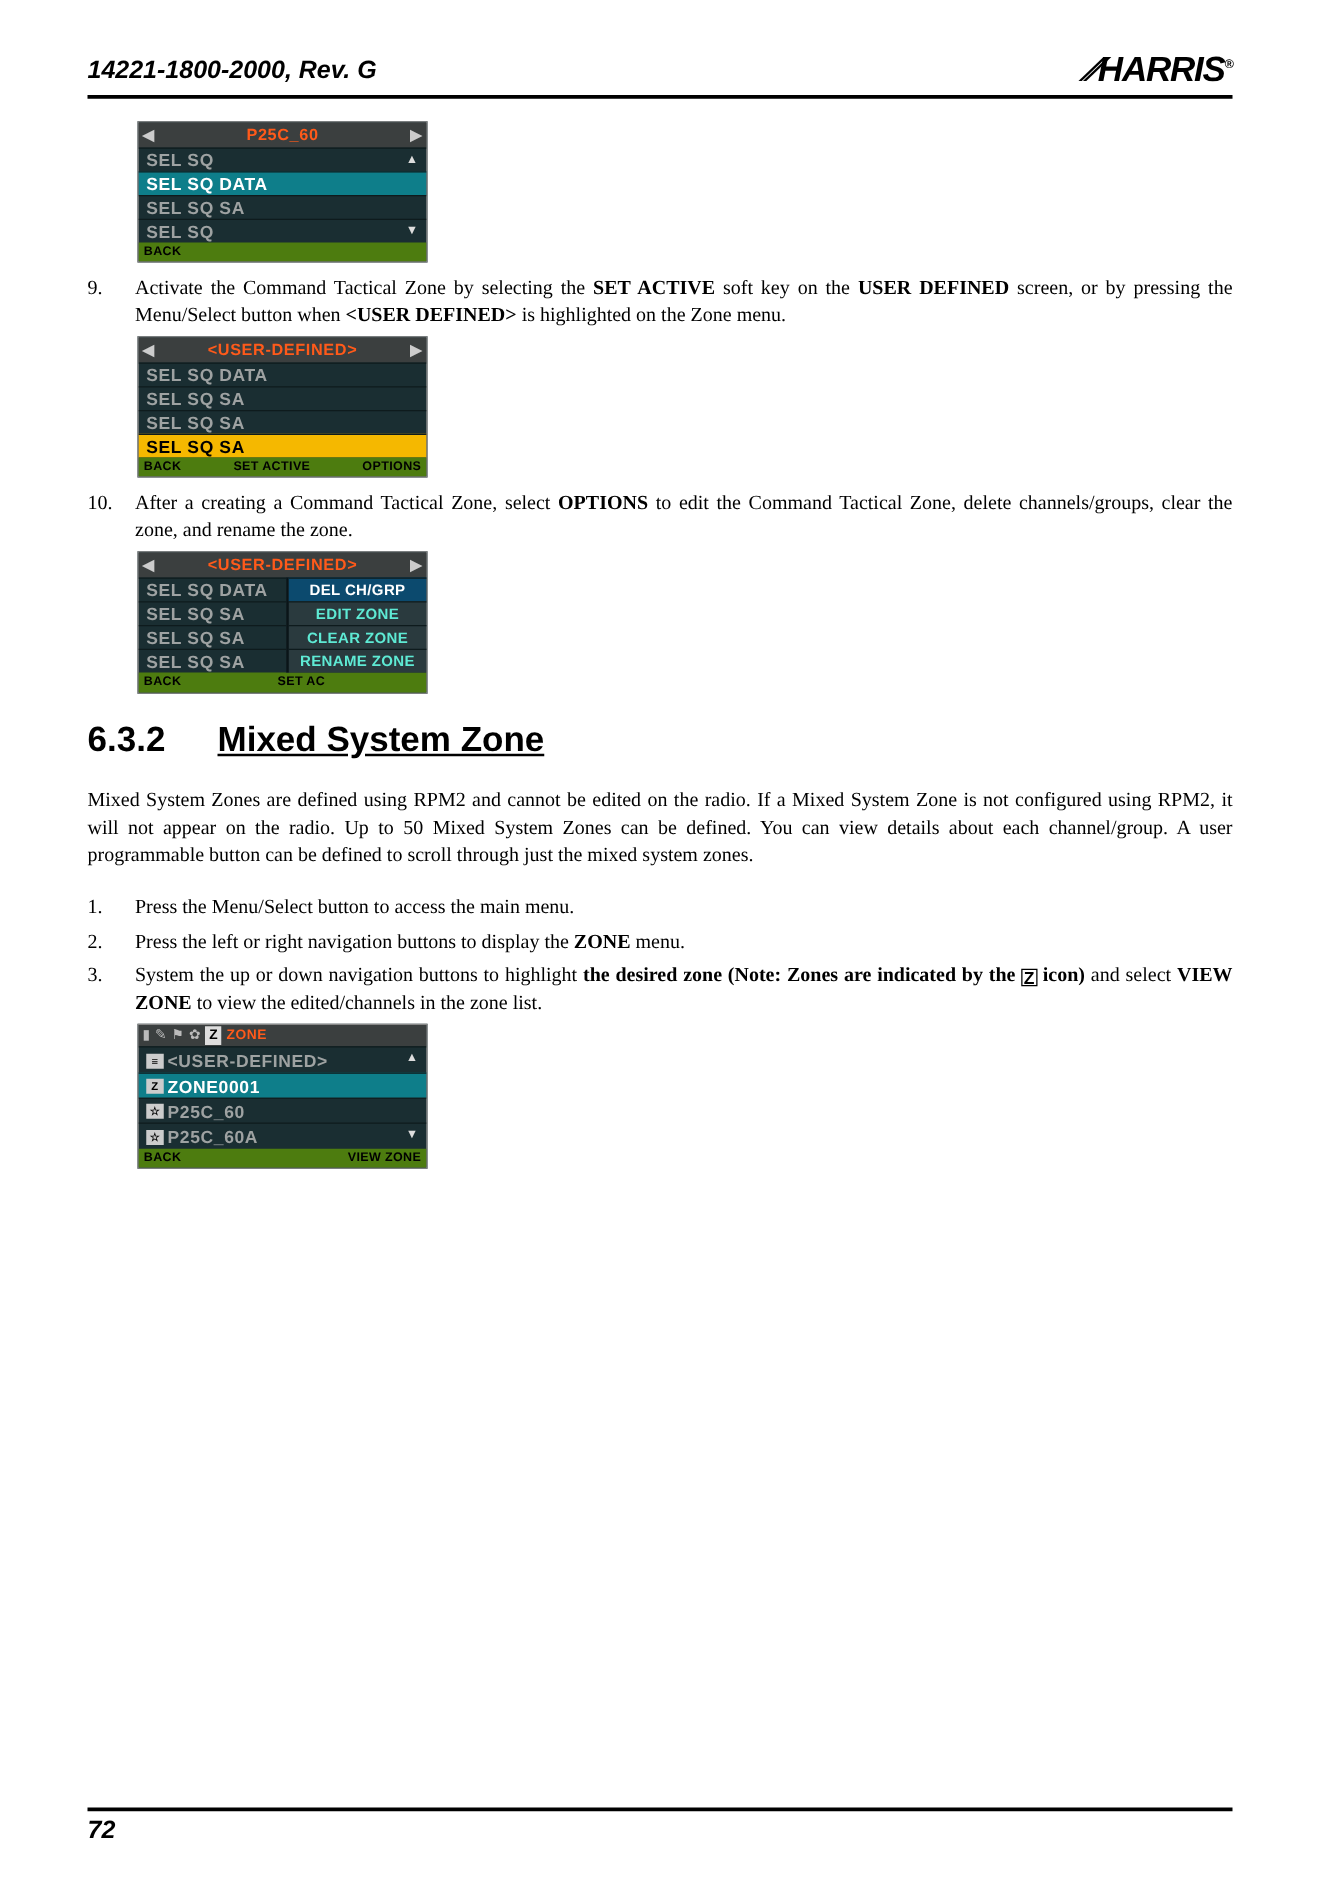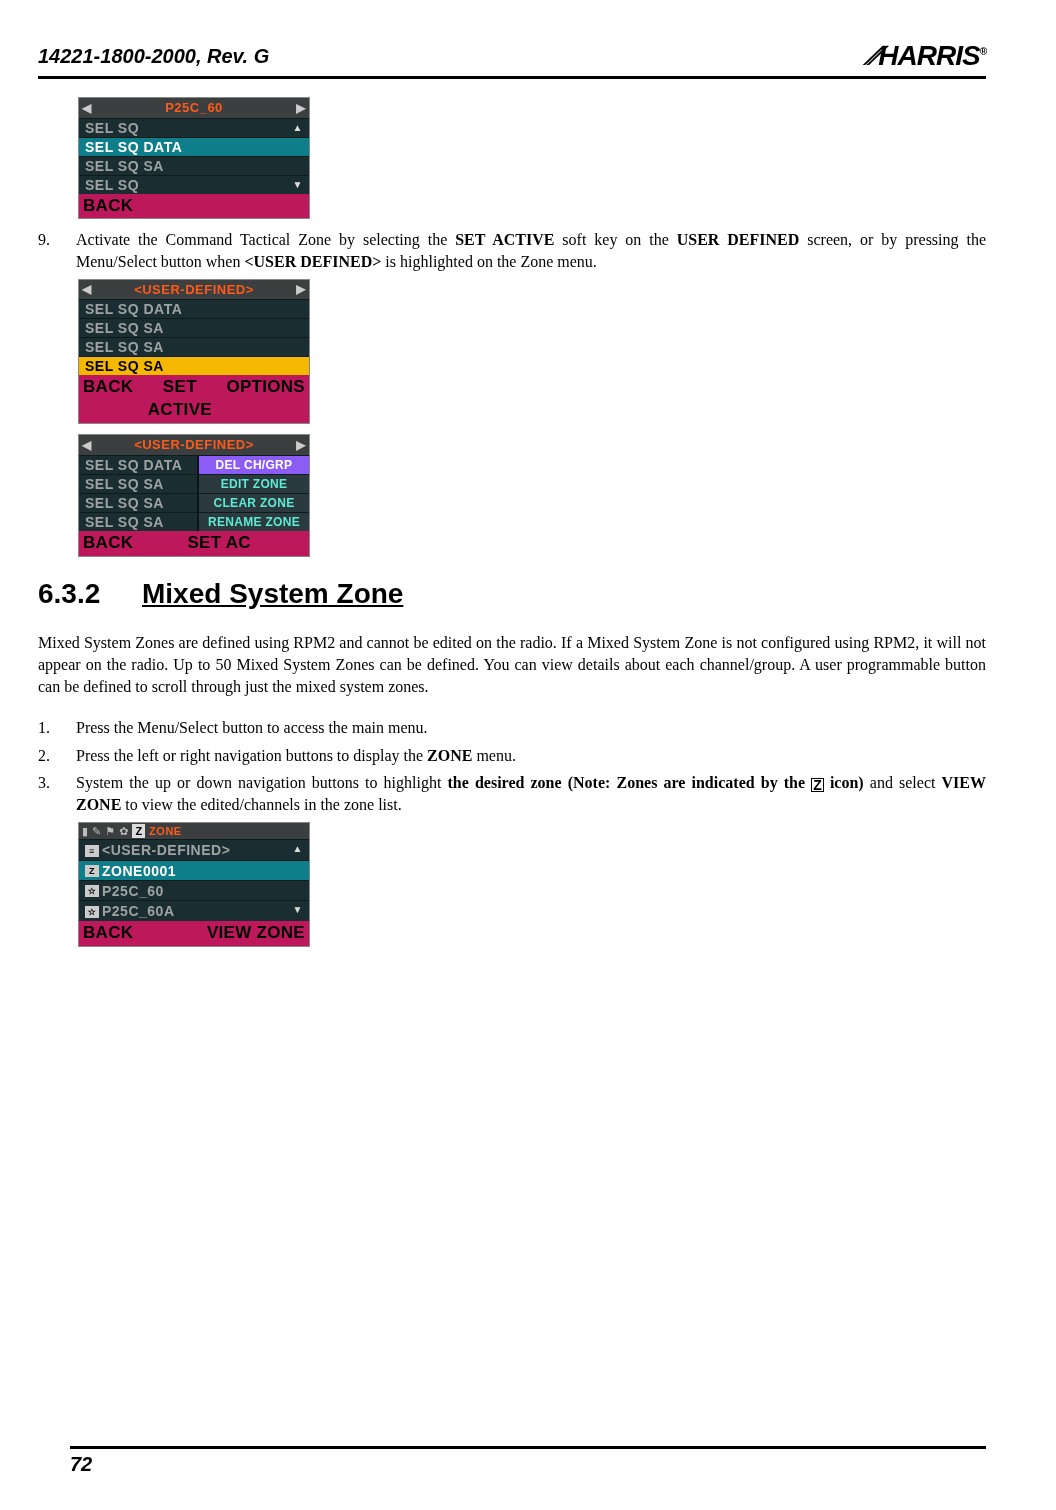--- a/index.html
+++ b/index.html
@@ -7,21 +7,21 @@
       font-family: "Times New Roman", Times, serif;
       font-size: 16px;
       color: #000;
       background: #fff;
       width: 1056px;
       min-height: 1510px;
       position: relative;
       padding: 0;
     }
     .page {
-      padding: 40px 70px 40px 38px;
+      padding: 40px 70px 40px 70px;
     }
     .header {
       display: flex;
       justify-content: space-between;
       align-items: center;
       border-bottom: 3px solid #000;
       padding-bottom: 4px;
       margin-bottom: 18px;
     }
     .doc-id {
@@ -87,23 +87,23 @@
     .rs-row.sel2 {
       background: #f5b800;
       color: #000;
     }
     .rs-row .updown {
       float: right;
       color: #ddd;
       font-size: 10px;
     }
     .rs-foot {
-      background: #be185d;
-      color: #000;
-      font-size: 17px;
+      background: #4d7c0f;
+      color: #000;
+      font-size: 10px;
       font-weight: bold;
       padding: 1px 4px;
       display: flex;
       justify-content: space-between;
       font-stretch: condensed;
       letter-spacing: 0.3px;
     }
     .rs-foot span:nth-child(2){ text-align:center; flex:1;}
     .rs-popup {
       position: relative;
@@ -121,21 +121,21 @@
       font-weight: bold;
       color: #5eead4;
       text-align: center;
       padding: 1px 3px;
       letter-spacing: 0.3px;
       border-top: 1px solid #0e1b1d;
       font-stretch: condensed;
       line-height: 16px;
     }
     .rs-popup-row.psel {
-      background: #8b5cf6;
+      background: #0c4a6e;
       color: #fff;
     }
     .rs-icons {
       background: #3b3f3f;
       color: #bbb;
       font-size: 11px;
       padding: 1px 3px;
       display: flex;
       gap: 4px;
       align-items: center;
@@ -260,20 +260,28 @@
       <div class="rs-row">SEL SQ SA</div>
       <div class="rs-row">SEL SQ SA</div>
       <div class="rs-row sel2">SEL SQ SA</div>
       <div class="rs-foot">
         <span>BACK</span>
         <span>SET ACTIVE</span>
         <span>OPTIONS</span>
       </div>
     </div>
 
+    <ol class="main-list">
+      <li>
+        <span class="num">10.</span>
+        <span class="txt">
+          <span>After a creating a Command Tactical Zone, select </span><b>OPTIONS</b><span> to edit the Command Tactical Zone, delete channels/groups, clear the zone, and rename the zone.</span>
+        </span>
+      </li>
+    </ol>
 
     <div class="radio-screen rs-popup" style="position:relative;">
       <div class="rs-head">
         <span class="arrow">◀</span>
         <span>&lt;USER-DEFINED&gt;</span>
         <span class="arrow">▶</span>
       </div>
       <div style="position:relative;">
         <div class="rs-row">SEL SQ DATA</div>
         <div class="rs-row">SEL SQ SA</div>

